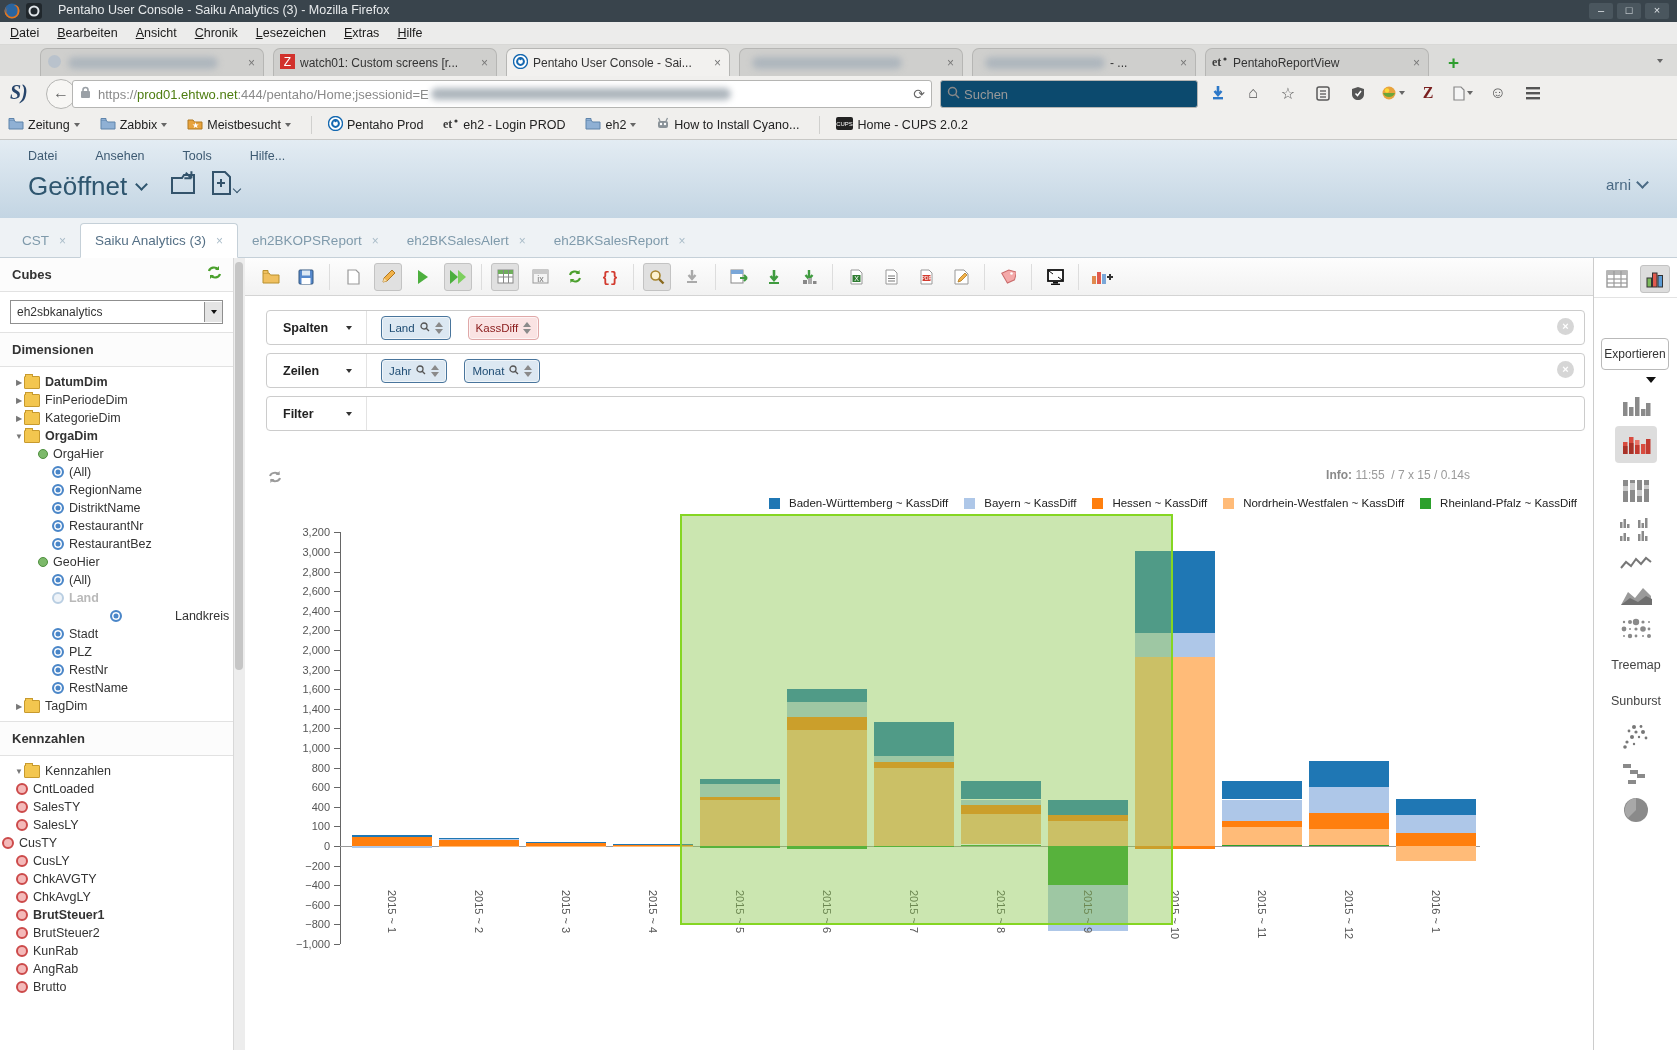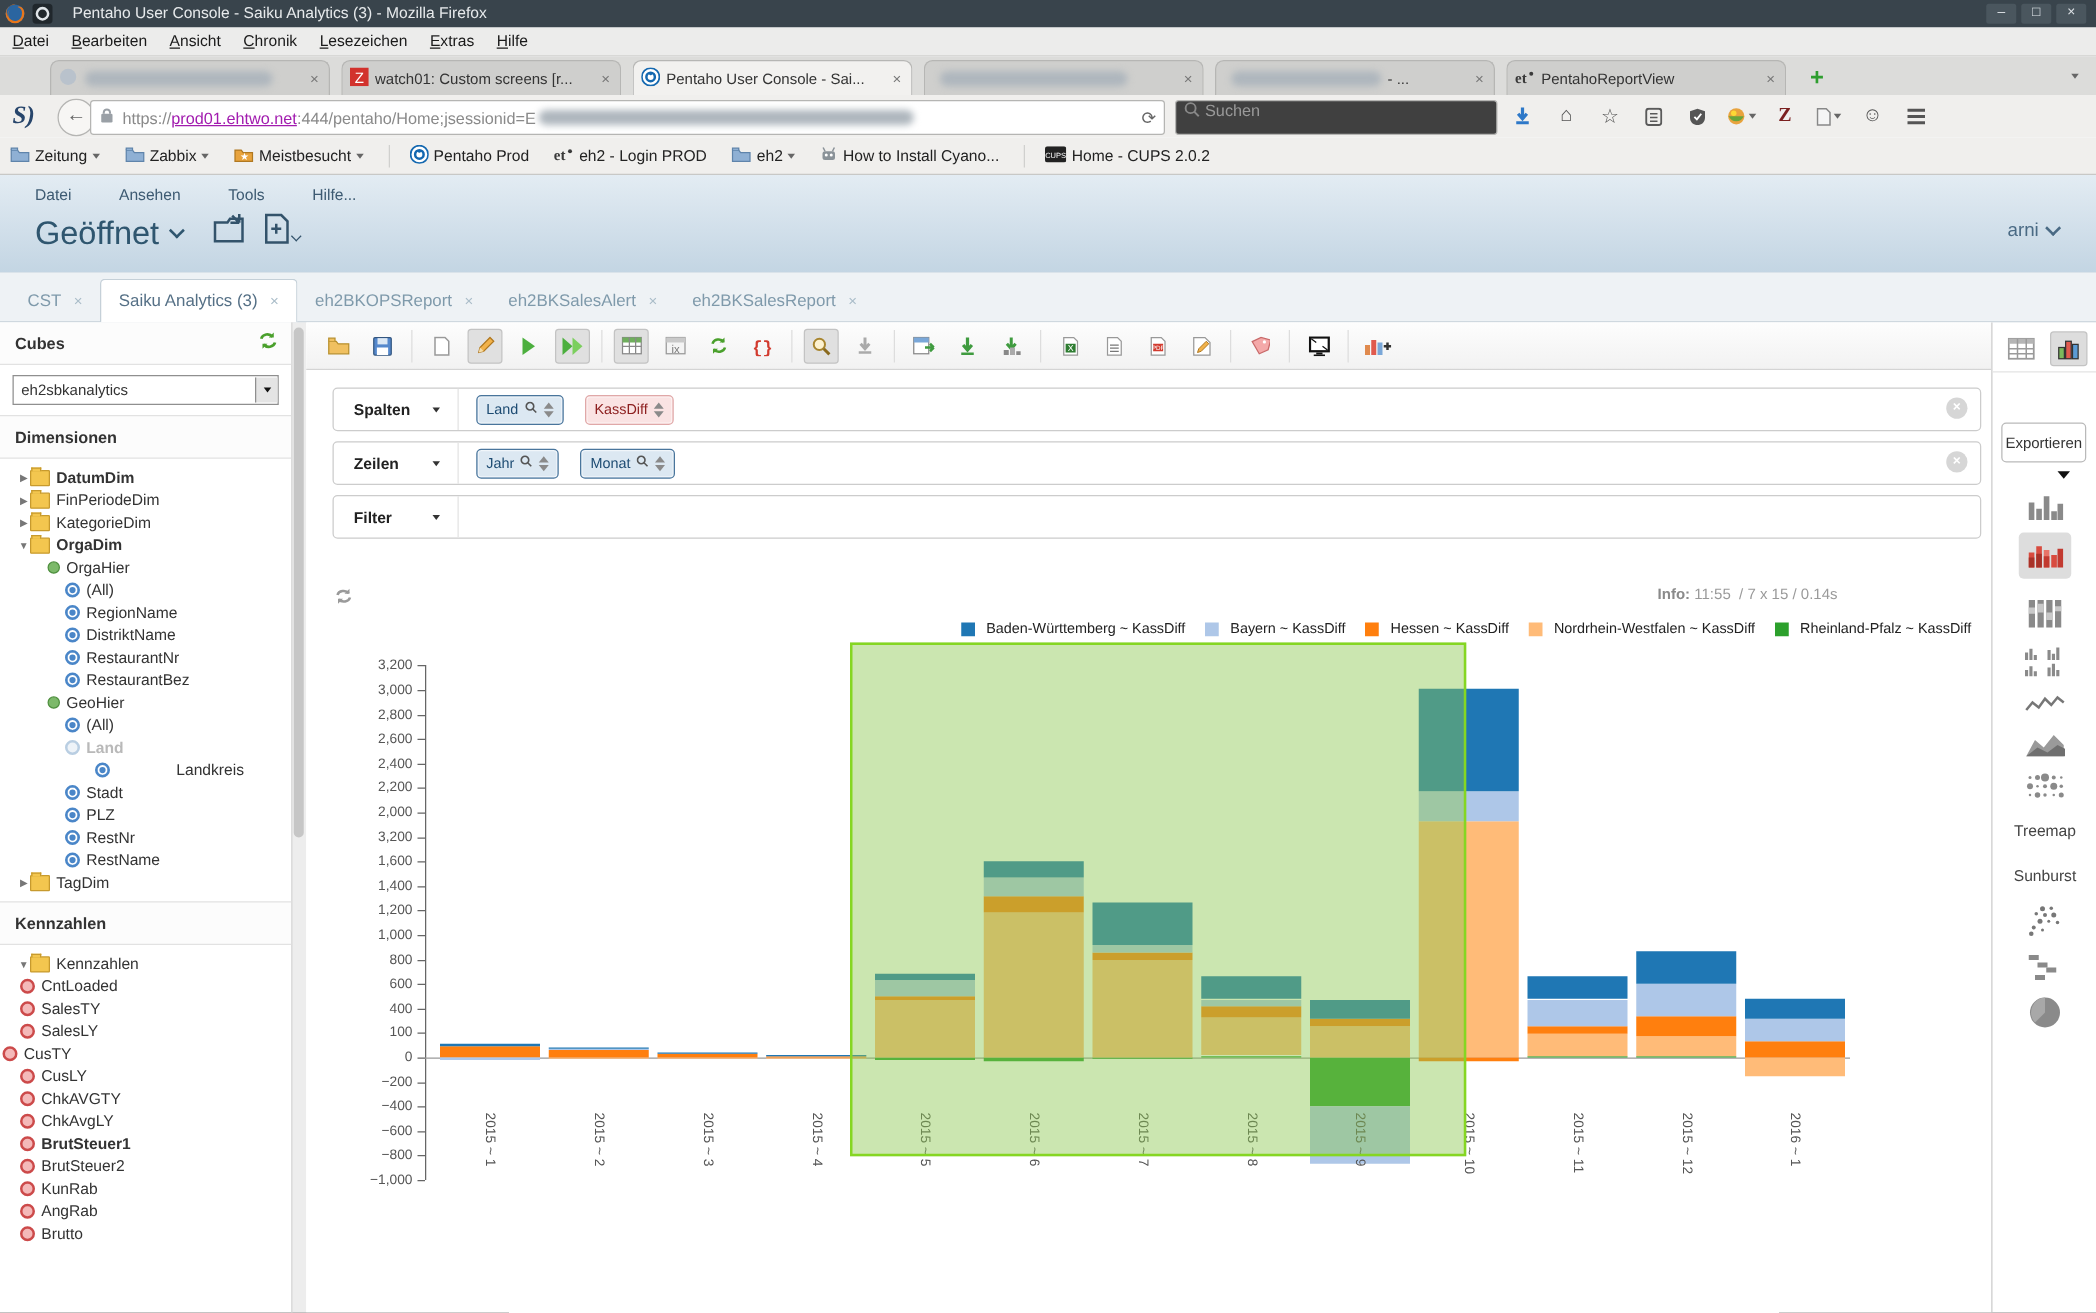--- a/index.html
+++ b/index.html
@@ -21,23 +21,23 @@
          background:#cfcfcd;border:1px solid #b6b6b4;border-bottom:none;display:flex;
          align-items:center;padding:0 6px;box-sizing:border-box;color:#333;}
   .fxtab.active{background:#f2f1ef;z-index:3;}
   .fxtab .lbl{flex:1;overflow:hidden;white-space:nowrap;font-size:12px;margin-left:5px;}
   .fxtab .close{color:#777;font-size:12px;padding:0 2px;}
   .blurblob{height:12px;border-radius:6px;background:#aeb6bd;filter:blur(3px);}
   #navbar{left:0;top:76px;width:1677px;height:34px;background:#f0efed;display:flex;align-items:center;}
   #urlbox{position:absolute;left:72px;top:4px;width:858px;height:26px;background:#fff;
           border:1px solid #b5b5b3;border-radius:3px;display:flex;align-items:center;overflow:hidden;}
   #urlbox .urltext{font-size:13px;color:#8a8a8a;white-space:nowrap;}
-  #urlbox .host{color:#a21caf;text-decoration:underline;}
-  #searchbox{position:absolute;left:940px;top:4px;width:256px;height:26px;background:#404040;
-             border:1px solid #b5b5b3;border-radius:3px;display:flex;}
+  #urlbox .host{color:#4d7c0f;}
+  #searchbox{position:absolute;left:940px;top:4px;width:256px;height:26px;background:#0c4a6e;
+             border:1px solid #b5b5b3;border-radius:3px;display:flex;align-items:center;}
   #searchbox .ph{color:#999;font-size:13px;margin-left:4px;}
   .navicon{width:26px;height:26px;display:flex;align-items:center;justify-content:center;
            color:#555;font-size:16px;}
   #bookmarksbar{left:0;top:110px;width:1677px;height:30px;background:#f0efed;
                 border-bottom:1px solid #c8c8c6;display:flex;align-items:center;padding-left:8px;
                 box-sizing:border-box;}
   .bmitem{display:flex;align-items:center;margin-right:20px;color:#222;font-size:12.5px;gap:4px;}
   .tri-down{width:0;height:0;border-left:3.5px solid transparent;border-right:3.5px solid transparent;
             border-top:4px solid #666;display:inline-block;}
   
@@ -488,21 +488,21 @@
         <div class="titem" style="padding-left: 42px;">
           <span class="exp"></span>
           <span class="dot level"></span>
           <span class="lbl">(All)</span>
         </div>
         <div class="titem disabled" style="padding-left: 42px;">
           <span class="exp"></span>
           <span class="dot level-dis"></span>
           <span class="lbl">Land</span>
         </div>
-        <div class="titem" style="padding-left: 18px; gap: 48px;">
+        <div class="titem" style="padding-left: 52px; gap: 48px;">
           <span class="exp"></span>
           <span class="dot level"></span>
           <span class="lbl">Landkreis</span>
         </div>
         <div class="titem" style="padding-left: 42px;">
           <span class="exp"></span>
           <span class="dot level"></span>
           <span class="lbl">Stadt</span>
         </div>
         <div class="titem" style="padding-left: 42px;">

